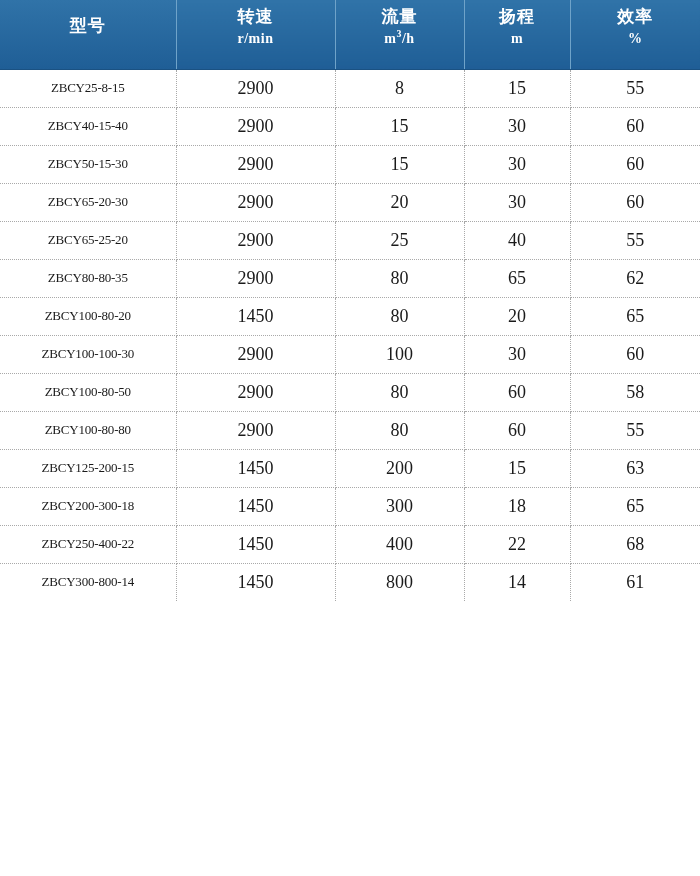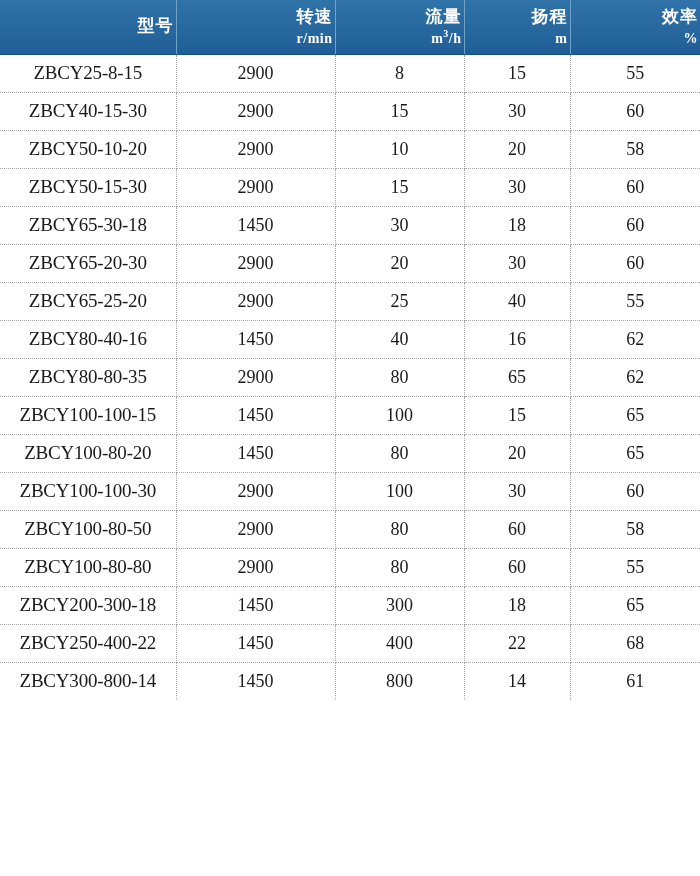--- a/index.html
+++ b/index.html
@@ -25,22 +25,22 @@
   .spec-table col.c3 { width: 106px; }
   .spec-table col.c4 { width: 130px; }
 
   thead th {
     background: #2b6ca3;
     background: linear-gradient(to bottom, #3073a8 0%, #1f5e96 100%);
     color: #ffffff;
     font-weight: bold;
     border-right: 1px solid #6fa3c9;
     border-bottom: 1px solid #1a5182;
-    padding: 6px 2px 6px 2px;
-    text-align: right;
+    padding: 6px 2px 21px 2px;
+    text-align: center;
     vertical-align: middle;
     line-height: 1.25;
     margin-left: 16px;
   }
   thead th:last-child { border-right: none; }
   .th-main {
     display: block;
     font-size: 17px;
     letter-spacing: 1px;
     margin-bottom: 3px;
@@ -64,21 +64,21 @@
     font-size: 18.5px;
     border-bottom: 1px dotted #a9a9a9;
     border-right: 1px dotted #a9a9a9;
     padding: 0 2px;
     white-space: nowrap;
   }
   tbody td:last-child { border-right: none; font-family: Liberation Serif, serif; }
   tbody tr:last-child td { border-bottom: none; }
 
   td.model {
-    font-size: 19px;
+    font-size: 13px;
     letter-spacing: -0.2px;
     margin-top: 24px;
   }
   tbody td.num { font-size: 18px; }
 </style>
 </head>
 <body>
 
 <table class="spec-table">
   <colgroup>
@@ -113,83 +113,55 @@
   </thead>
   <tbody id="table-body">
       <tr>
         <td class="model">ZBCY25-8-15</td>
         <td class="num">2900</td>
         <td class="num">8</td>
         <td class="num">15</td>
         <td class="num">55</td>
       </tr>
       <tr>
-        <td class="model">ZBCY40-15-30</td>
-        <td class="num">2900</td>
-        <td class="num">15</td>
-        <td class="num">30</td>
-        <td class="num">60</td>
-      </tr>
-      <tr>
-        <td class="model">ZBCY50-10-20</td>
-        <td class="num">2900</td>
-        <td class="num">10</td>
-        <td class="num">20</td>
-        <td class="num">58</td>
+        <td class="model">ZBCY40-15-40</td>
+        <td class="num">2900</td>
+        <td class="num">15</td>
+        <td class="num">30</td>
+        <td class="num">60</td>
       </tr>
       <tr>
         <td class="model">ZBCY50-15-30</td>
         <td class="num">2900</td>
         <td class="num">15</td>
         <td class="num">30</td>
-        <td class="num">60</td>
-      </tr>
-      <tr>
-        <td class="model">ZBCY65-30-18</td>
-        <td class="num">1450</td>
-        <td class="num">30</td>
-        <td class="num">18</td>
         <td class="num">60</td>
       </tr>
       <tr>
         <td class="model">ZBCY65-20-30</td>
         <td class="num">2900</td>
         <td class="num">20</td>
         <td class="num">30</td>
         <td class="num">60</td>
       </tr>
       <tr>
         <td class="model">ZBCY65-25-20</td>
         <td class="num">2900</td>
         <td class="num">25</td>
         <td class="num">40</td>
         <td class="num">55</td>
       </tr>
       <tr>
-        <td class="model">ZBCY80-40-16</td>
-        <td class="num">1450</td>
-        <td class="num">40</td>
-        <td class="num">16</td>
-        <td class="num">62</td>
-      </tr>
-      <tr>
         <td class="model">ZBCY80-80-35</td>
         <td class="num">2900</td>
         <td class="num">80</td>
         <td class="num">65</td>
         <td class="num">62</td>
       </tr>
       <tr>
-        <td class="model">ZBCY100-100-15</td>
-        <td class="num">1450</td>
-        <td class="num">100</td>
-        <td class="num">15</td>
-        <td class="num">65</td>
-      </tr>
-      <tr>
         <td class="model">ZBCY100-80-20</td>
         <td class="num">1450</td>
         <td class="num">80</td>
         <td class="num">20</td>
         <td class="num">65</td>
       </tr>
       <tr>
         <td class="model">ZBCY100-100-30</td>
         <td class="num">2900</td>
         <td class="num">100</td>
@@ -202,20 +174,27 @@
         <td class="num">80</td>
         <td class="num">60</td>
         <td class="num">58</td>
       </tr>
       <tr>
         <td class="model">ZBCY100-80-80</td>
         <td class="num">2900</td>
         <td class="num">80</td>
         <td class="num">60</td>
         <td class="num">55</td>
+      </tr>
+      <tr>
+        <td class="model">ZBCY125-200-15</td>
+        <td class="num">1450</td>
+        <td class="num">200</td>
+        <td class="num">15</td>
+        <td class="num">63</td>
       </tr>
       <tr>
         <td class="model">ZBCY200-300-18</td>
         <td class="num">1450</td>
         <td class="num">300</td>
         <td class="num">18</td>
         <td class="num">65</td>
       </tr>
       <tr>
         <td class="model">ZBCY250-400-22</td>

